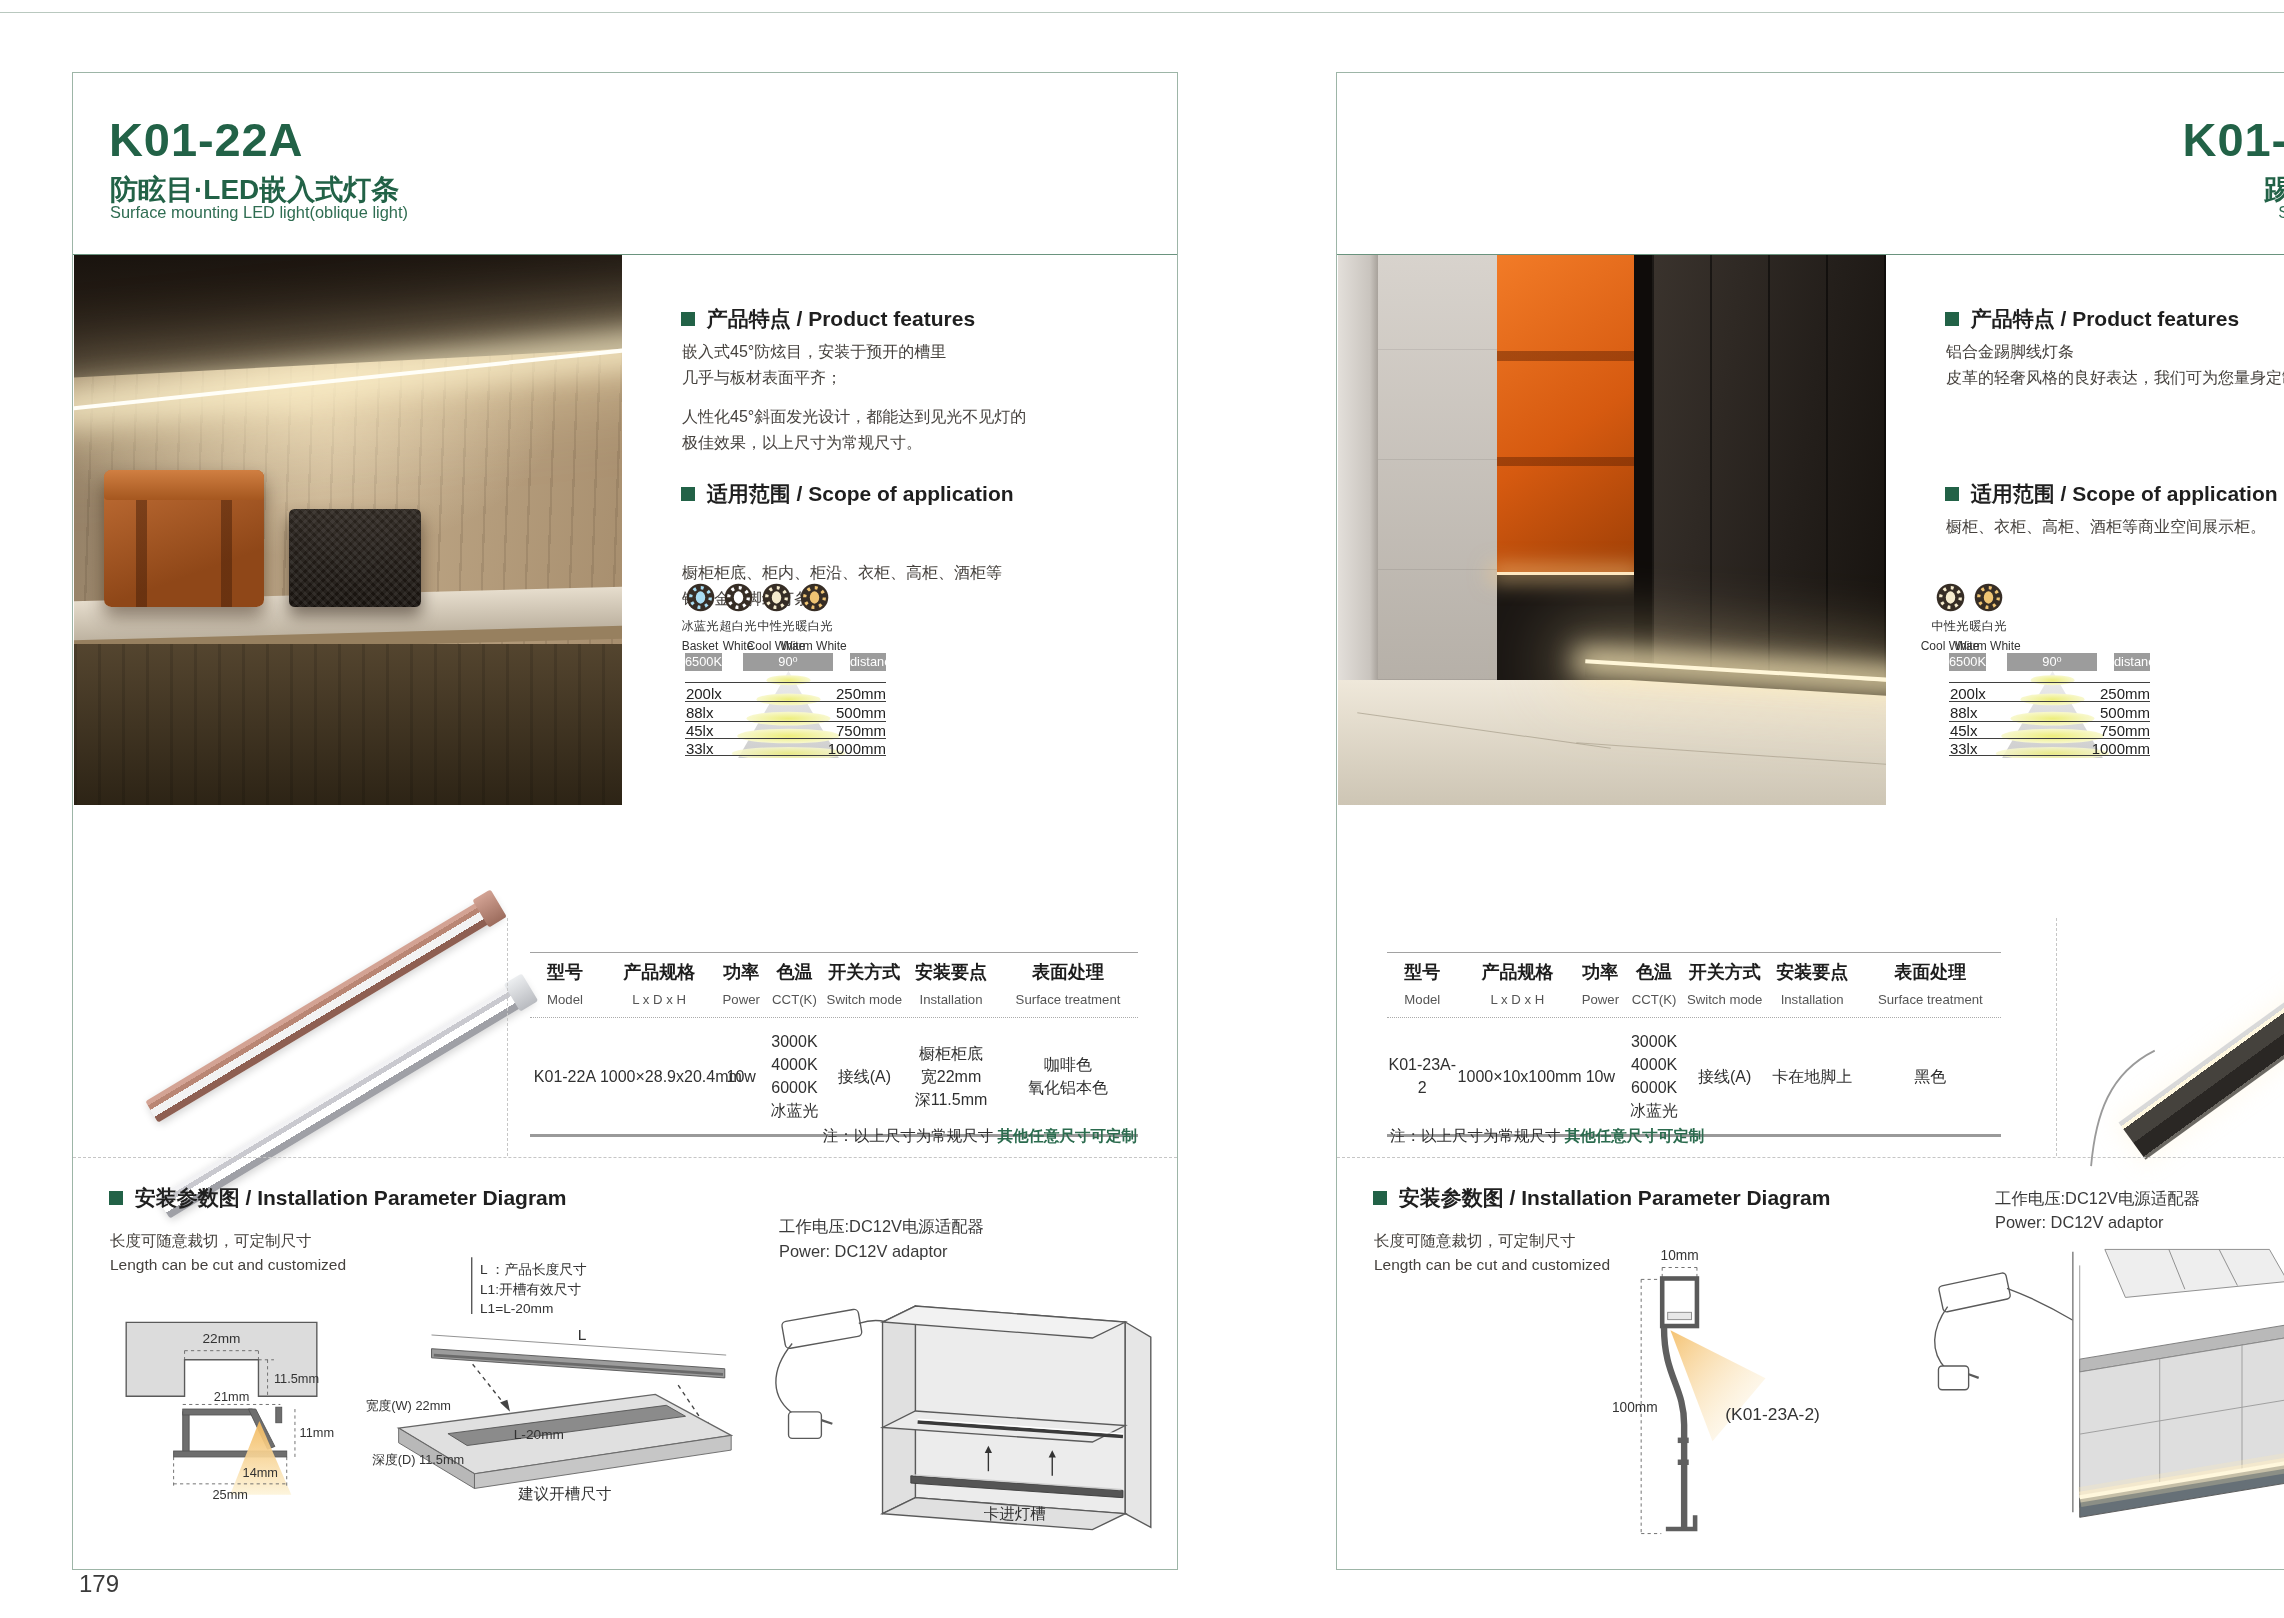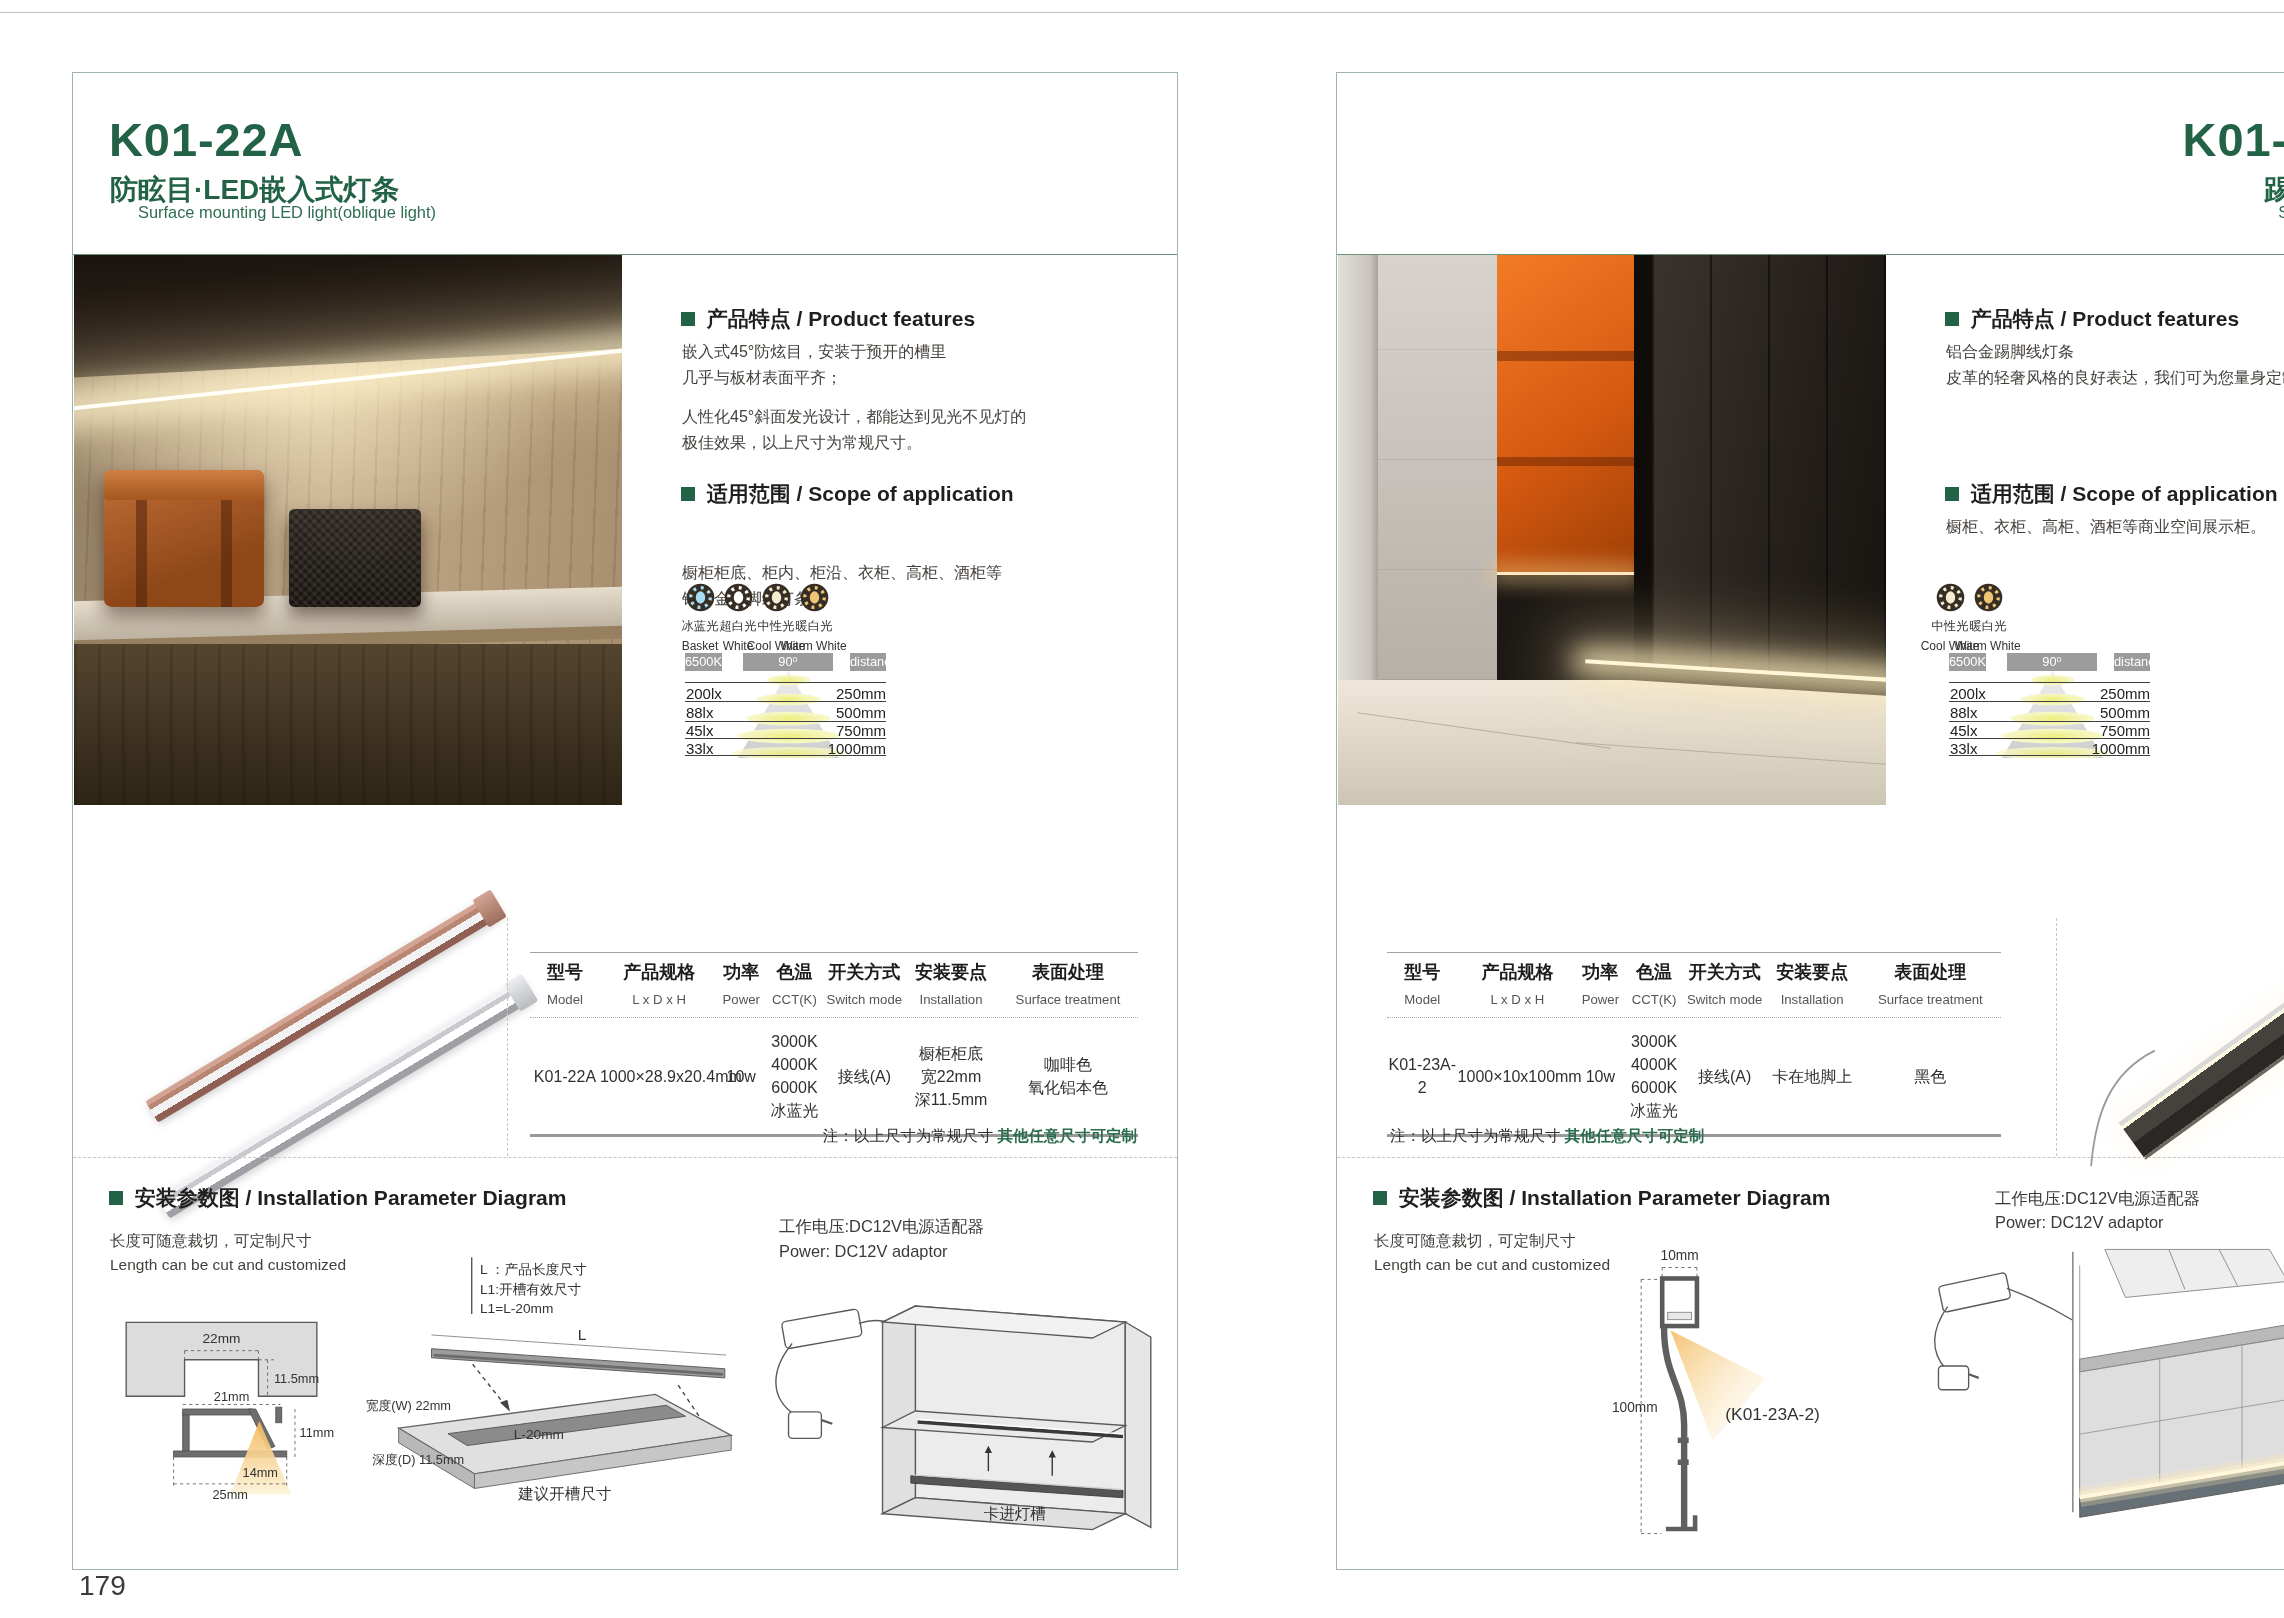--- a/index.html
+++ b/index.html
@@ -6,21 +6,21 @@
   body{width:2482px;height:1618px;position:relative;background:#ffffff;
        font-family:"Liberation Sans","DejaVu Sans",sans-serif;color:#2f2f2f;}
   .abs{position:absolute;}
   .top-rule{position:absolute;top:12px;left:0;width:100%;height:1.4px;background:#b9c8bf;}
   .panel{position:absolute;top:72px;width:1104px;height:1496px;border:1.4px solid #9db5a7;background:#fff;}
   #panel-left{left:72px;}
   #panel-right{left:1336px;width:1104px;}
   
   .model-title{position:absolute;top:39px;left:36px;font-size:47px;font-weight:bold;color:#226247;letter-spacing:0.9px;}
   .title-zh{position:absolute;top:98px;left:37px;font-size:28px;font-weight:bold;color:#226247;}
-  .title-en{position:absolute;top:130px;left:37px;font-size:16.4px;color:#2f6d52;margin-left:28px;}
+  .title-en{position:absolute;top:130px;left:37px;font-size:16.4px;color:#2f6d52;}
   #panel-right .model-title{left:auto;right:37px;text-align:right;}
   #panel-right .title-zh{left:auto;right:37px;text-align:right;}
   #panel-right .title-en{left:auto;right:37px;text-align:right;}
   .header-rule{position:absolute;top:181px;left:0;width:100%;height:1.4px;background:#6a937e;}
   
   .sec-head{position:absolute;display:flex;align-items:center;font-size:21px;font-weight:bold;color:#1f1f1f;white-space:nowrap;}
   .sec-head .bullet{width:13.7px;height:13.7px;background:#226247;margin-right:12px;flex:none;}
   .body-text{position:absolute;font-size:16px;color:#45413d;line-height:26px;white-space:nowrap;}
   .body-text .gap{margin-top:13px;}
   
@@ -103,21 +103,21 @@
   .spec-col{text-align:center;}
   .spec-col div{line-height:23px;}
   .w1{width:11.5%;}.w2{width:19.5%;}.w3{width:7.5%;}.w4{width:10%;}.w5{width:13%;}.w6{width:15.5%;}.w7{width:23%;}
   .h-zh{font-size:18px;font-weight:bold;color:#1d1d1d;}
   .h-en{font-size:13.2px;color:#555;margin-top:3.7px;}
   .spec-body .spec-col{line-height:23px;}
   .note{position:absolute;font-size:15.5px;color:#2f2f2f;white-space:nowrap;}
   .note b{color:#2b6b4e;font-weight:bold;margin-top:48px;}
   .cut-text{position:absolute;font-size:15.5px;color:#45413d;white-space:nowrap;}
   .power-text{position:absolute;font-size:16.4px;color:#3a3a3a;white-space:nowrap;}
-  .pageno{position:absolute;top:1570px;font-size:28px;color:#3a3a3a;}
+  .pageno{position:absolute;top:1570px;font-size:24px;color:#3a3a3a;}
   svg text{font-family:"Liberation Sans","DejaVu Sans",sans-serif;fill:#333;}
 </style>
 </head>
 <body>
 
 <div class="top-rule"></div>
 
 <div id="panel-left" class="panel">
   <div class="model-title">K01-22A</div>
   <div class="title-zh">防眩目·LED嵌入式灯条</div>

